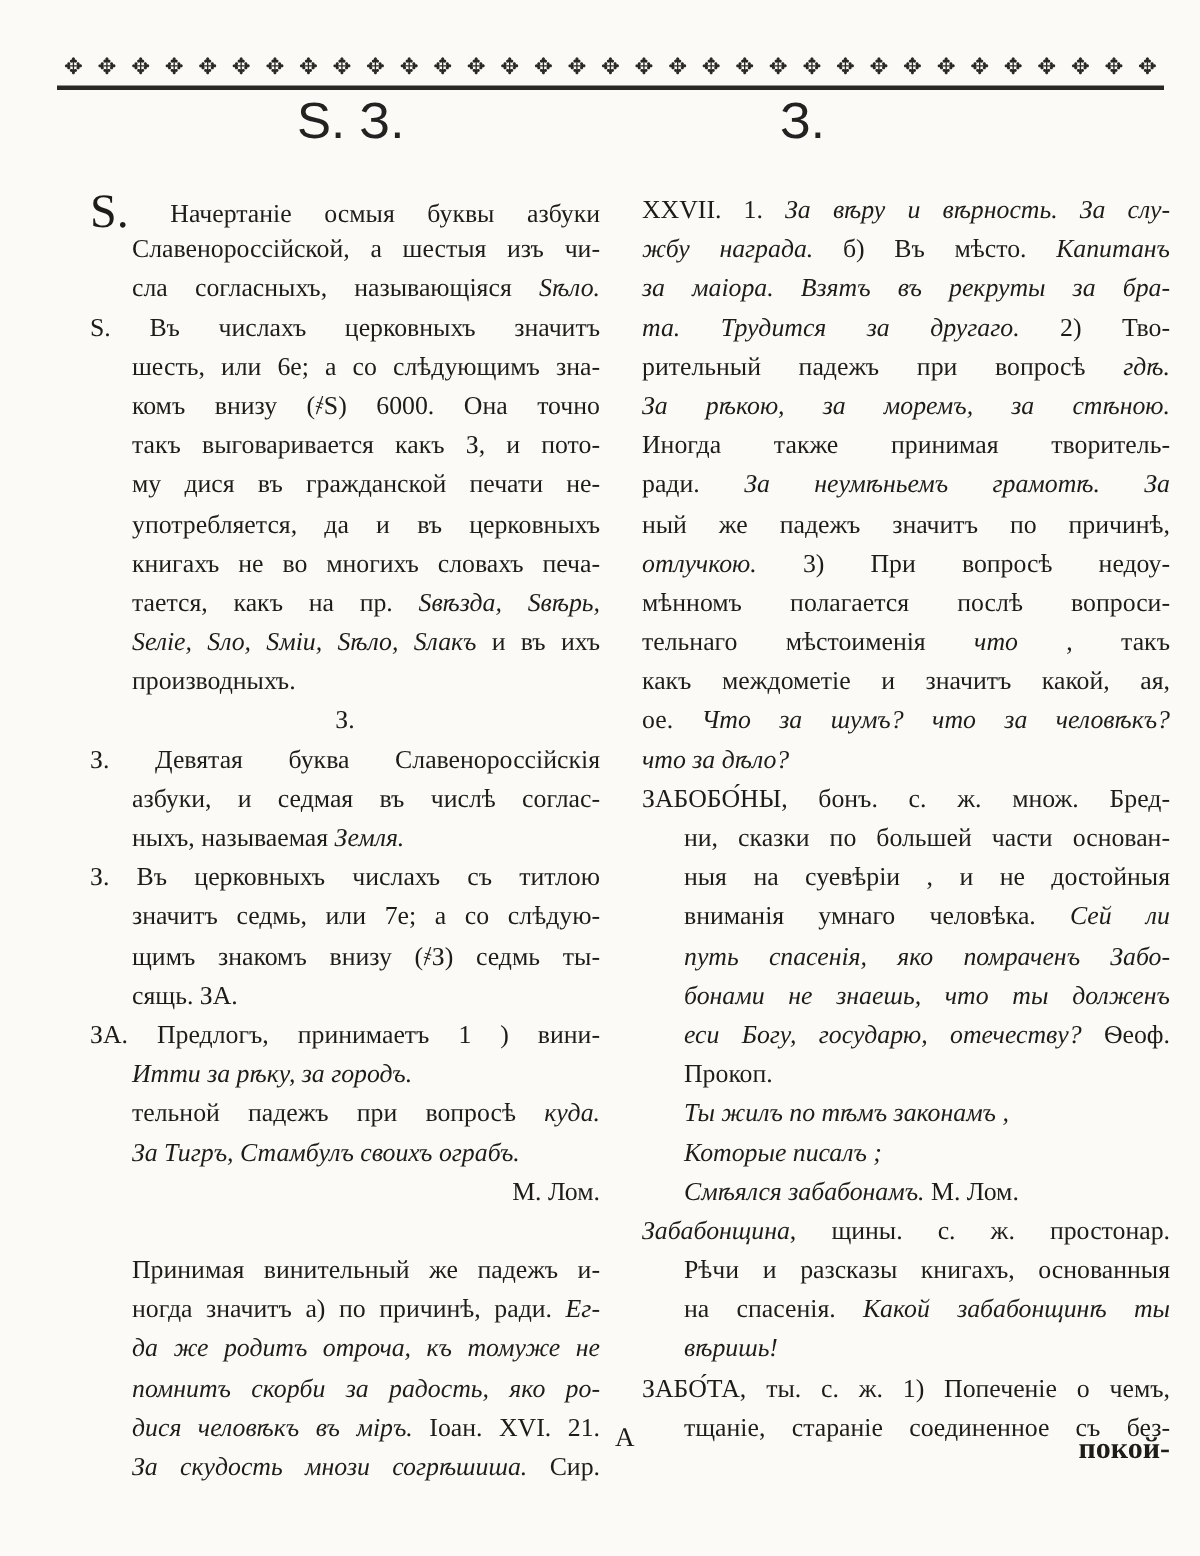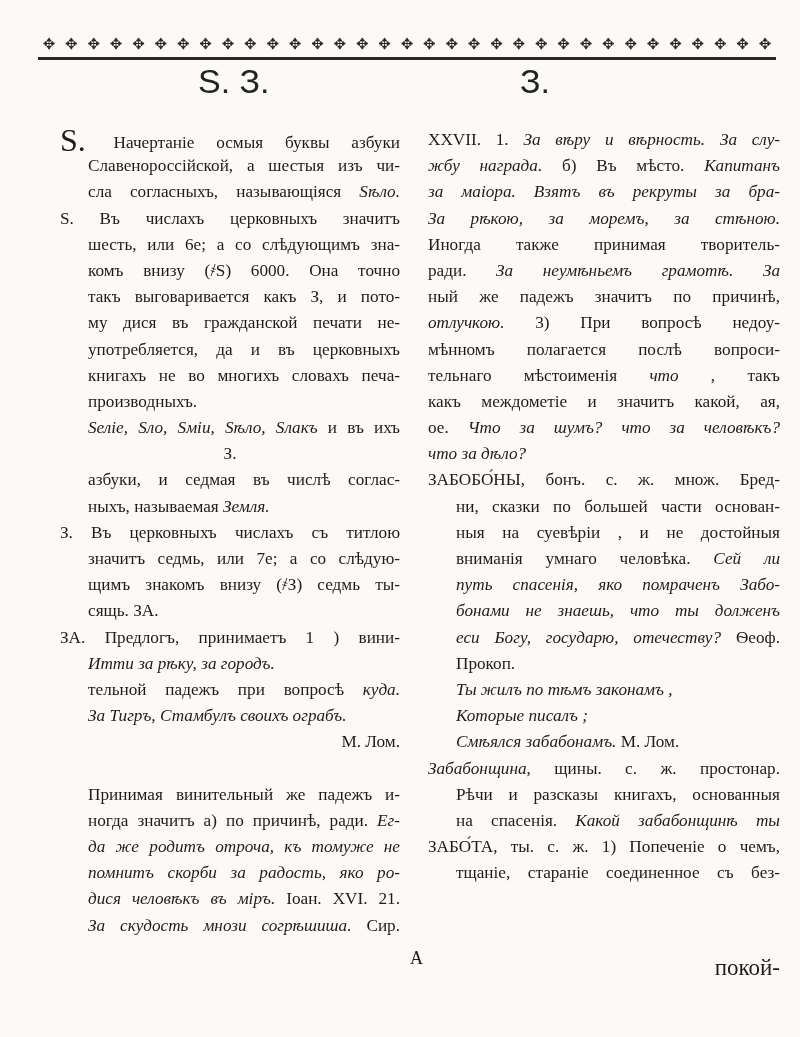--- a/index.html
+++ b/index.html
@@ -39,22 +39,23 @@
   .ln.center { text-align: center; text-align-last: center; }
   .ln.right { text-align: right; text-align-last: right; }
   .ind { padding-left: 28px; }
   .big { font-size: 32px; line-height: 26px; vertical-align: -3px; margin-right: 6px; }
   i, .it { font-style: italic; }
   .catch {
     position: absolute; left: 410px; top: 948px; font-size: 18px;
     font-family: "Liberation Serif", serif;
   }
   .bottom-note {
-    position: absolute; right: 20px; top: 955px; font-size: 23px;
+    position: absolute; right: 20px; top: 955px; font-size: 20px;
     font-family: "Liberation Serif", serif;
+    font-weight: bold;
   }
 </style>
 </head>
 <body>
 
 <div class="ornament" id="ornament">
     <span>✥</span>
     <span>✥</span>
     <span>✥</span>
     <span>✥</span>
@@ -97,23 +98,25 @@
     <div class="ln"><span class="big">S.</span><span> Начертаніе осмыя буквы азбуки</span></div>
     <div class="ln ind"><span>Славенороссійской, а шестыя изъ чи-</span></div>
     <div class="ln ind"><span>сла согласныхъ, называющіяся </span><i>Sѣло.</i></div>
     <div class="ln"><span>S.  Въ числахъ церковныхъ значитъ</span></div>
     <div class="ln ind"><span>шесть, или 6е; а со слѣдующимъ зна-</span></div>
     <div class="ln ind"><span>комъ внизу (҂S) 6000. Она точно</span></div>
     <div class="ln ind"><span>такъ выговаривается какъ З, и пото-</span></div>
     <div class="ln ind"><span>му дися въ гражданской печати не-</span></div>
     <div class="ln ind"><span>употребляется, да и въ церковныхъ</span></div>
     <div class="ln ind"><span>книгахъ не во многихъ словахъ печа-</span></div>
+    <div class="ln ind"><span>тается, какъ на пр. </span><i>Sвѣзда, Sвѣрь,</i></div>
+    <div class="ln ind"><i>Sеліе, Sло, Sміи, Sѣло, Sлакъ</i><span> и въ ихъ</span></div>
     <div class="ln ind noj"><span>производныхъ.</span></div>
-    <div class="ln ind"><i>Sеліе, Sло, Sміи, Sѣло, Sлакъ</i><span> и въ ихъ</span></div>
     <div class="ln center"><span>З.</span></div>
+    <div class="ln"><span>З.  Девятая буква Славенороссійскія</span></div>
     <div class="ln ind"><span>азбуки, и седмая въ числѣ соглас-</span></div>
     <div class="ln ind noj"><span>ныхъ, называемая </span><i>Земля.</i></div>
     <div class="ln"><span>З.  Въ церковныхъ числахъ съ титлою</span></div>
     <div class="ln ind"><span>значитъ седмь, или 7е; а со слѣдую-</span></div>
     <div class="ln ind"><span>щимъ знакомъ внизу (҂З) седмь ты-</span></div>
     <div class="ln ind noj"><span>сящь.               ЗА.</span></div>
     <div class="ln"><span>ЗА. Предлогъ, принимаетъ 1 ) вини-</span></div>
     <div class="ln ind noj"><i>Итти за рѣку, за городъ.</i></div>
     <div class="ln ind"><span>тельной падежъ при вопросѣ </span><i>куда.</i></div>
     <div class="ln ind noj"><i>За Тигръ, Стамбулъ своихъ ограбъ.</i></div>
@@ -123,20 +126,22 @@
     <div class="ln ind"><span>ногда значитъ а) по причинѣ, ради. </span><i>Ег-</i></div>
     <div class="ln ind"><i>да же родитъ отроча, къ томуже не</i></div>
     <div class="ln ind"><i>помнитъ скорби за радость, яко ро-</i></div>
     <div class="ln ind"><i>дися человѣкъ въ міръ.</i><span> Іоан. XVI. 21.</span></div>
     <div class="ln ind"><i>За скудость мнози согрѣшиша.</i><span> Сир.</span></div>
   </div>
 <div class="col right" id="rightcol">
     <div class="ln"><span>XXVII. 1. </span><i>За вѣру и вѣрность. За слу-</i></div>
     <div class="ln"><i>жбу награда.</i><span> б) Въ мѣсто. </span><i>Капитанъ</i></div>
     <div class="ln"><i>за маіора. Взятъ въ рекруты за бра-</i></div>
+    <div class="ln"><i>та. Трудится за другаго.</i><span>  2) Тво-</span></div>
+    <div class="ln"><span>рительный падежъ при вопросѣ </span><i>гдѣ.</i></div>
     <div class="ln"><i>За рѣкою, за моремъ, за стѣною.</i></div>
     <div class="ln"><span>Иногда также принимая творитель-</span></div>
     <div class="ln"><span>ради. </span><i>За неумѣньемъ грамотѣ. За</i></div>
     <div class="ln"><span>ный же падежъ значитъ по причинѣ,</span></div>
     <div class="ln"><i>отлучкою.</i><span>  3) При вопросѣ недоу-</span></div>
     <div class="ln"><span>мѣнномъ полагается послѣ вопроси-</span></div>
     <div class="ln"><span>тельнаго мѣстоименія </span><i>что</i><span> ,  такъ</span></div>
     <div class="ln"><span>какъ междометіе и значитъ какой, ая,</span></div>
     <div class="ln"><span>ое. </span><i>Что за шумъ? что за человѣкъ?</i></div>
     <div class="ln noj"><i>что за дѣло?</i></div>
@@ -147,18 +152,19 @@
     <div class="ln ind"><i>путь спасенія, яко помраченъ Забо-</i></div>
     <div class="ln ind"><i>бонами не знаешь, что ты долженъ</i></div>
     <div class="ln ind"><i>еси Богу, государю, отечеству?</i><span> Ѳеоф.</span></div>
     <div class="ln ind noj"><span>Прокоп.</span></div>
     <div class="ln ind noj"><i>Ты жилъ по тѣмъ законамъ ,</i></div>
     <div class="ln ind noj"><i>Которые писалъ ;</i></div>
     <div class="ln ind noj"><i>Смѣялся забабонамъ.</i><span> М. Лом.</span></div>
     <div class="ln "><i>Забабонщина</i><span>, щины. с. ж. простонар.</span></div>
     <div class="ln ind"><span>Рѣчи и разсказы книгахъ, основанныя</span></div>
     <div class="ln ind"><span>на спасенія. </span><i>Какой забабонщинѣ ты</i></div>
+    <div class="ln ind noj"><i>вѣришь!</i></div>
     <div class="ln "><span>ЗАБО́ТА, ты. с. ж. 1) Попеченіе о чемъ,</span></div>
     <div class="ln ind"><span>тщаніе, стараніе соединенное съ без-</span></div>
   </div>
 
 <div class="catch">А</div>
 <div class="bottom-note">покой-</div>
 
 </body></html>

